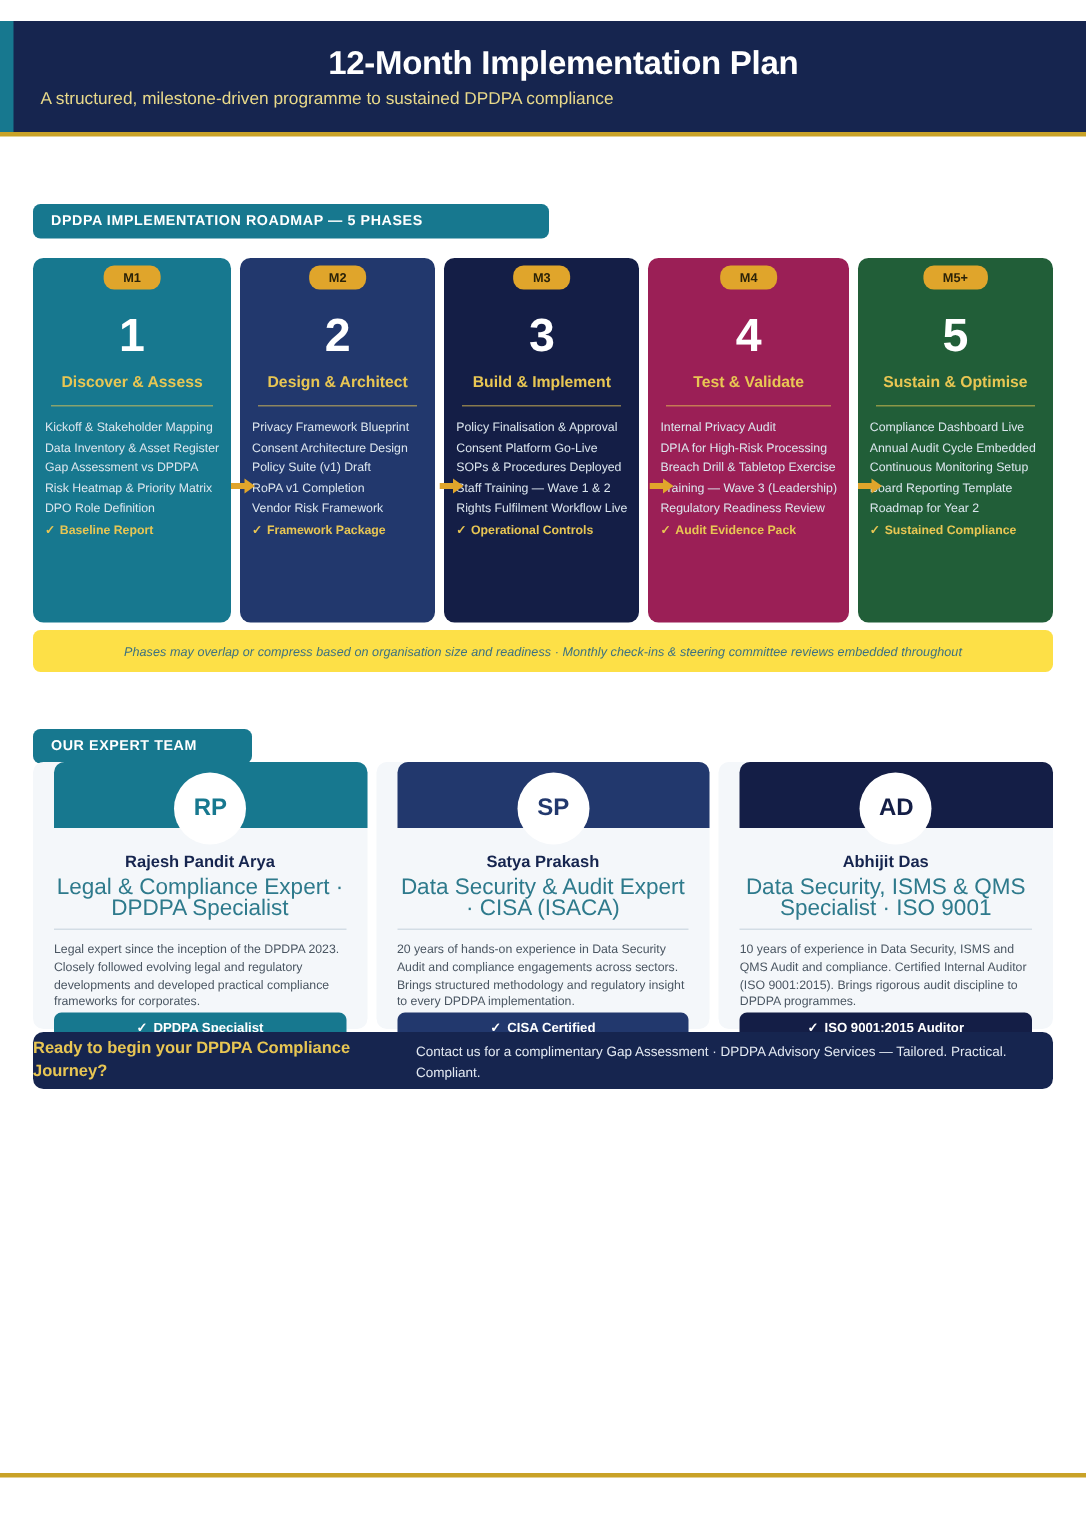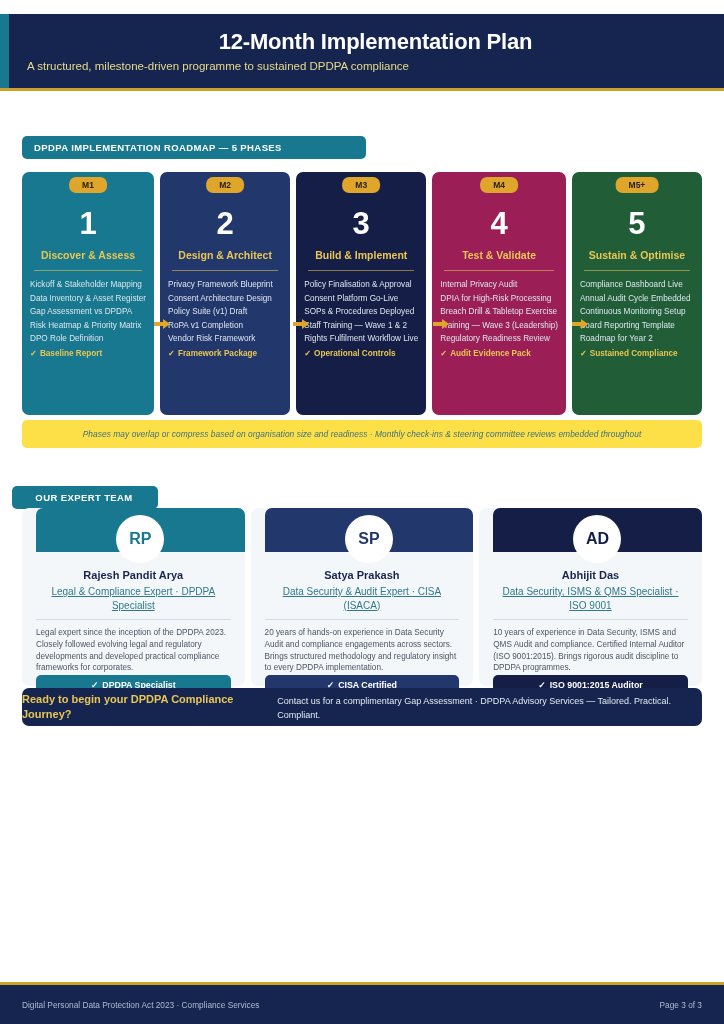--- a/index.html
+++ b/index.html
@@ -41,21 +41,21 @@
   
   .section-label {
     position: absolute;
     background: #17788F; color: #ffffff;
     font-size: 9.5px; font-weight: bold; letter-spacing: 0.4px;
     padding: 6px 14px 6px 12px;
     border-radius: 5px;
     white-space: nowrap;
   }
   #roadmap-label { left: 22px; top: 136px; width: 344px; }
-  #team-label { left: 12px; top: 486px; width: 146px; text-align: center; }
+  #team-label { left: 22px; top: 486px; width: 146px; }
 
   
   .roadmap-area {
     position: absolute; left: 22px; top: 172px; width: 680px; height: 284px;
   }
   .phase-row {
     position: absolute; left: 0; top: 0; width: 680px; height: 243px;
     display: flex; gap: 6px;
   }
   .phase-card {
@@ -132,21 +132,21 @@
     width: 48px; height: 48px; border-radius: 50%;
     background: #ffffff;
     display: flex; align-items: center; justify-content: center;
     font-size: 16px; font-weight: bold;
   }
   .expert-body { padding: 15px 14px 0 14px; text-align: center; }
   .expert-name {
     font-size: 11px; font-weight: bold; color: #16254F; line-height: 16px;
   }
   .expert-role {
-    font-size: 10px; color: #2E7A8C; line-height: 13.5px; margin-top: 2px; text-decoration: underline;
+    font-size: 15px; color: #2E7A8C; line-height: 13.5px; margin-top: 2px;
   }
   .expert-rule {
     height: 1px; background: #D3DDE5; margin: 7px 0 7px 0;
   }
   .expert-bio {
     font-size: 8.2px; color: #4A5662; line-height: 11.8px; text-align: left;
   }
   .expert-chip {
     position: absolute; left: 14px; bottom: -10px; width: 194.6px;
     border-radius: 5px;
@@ -333,18 +333,14 @@
         <div class="expert-chip" style="background: rgb(20, 30, 70);"><span class="tick">✓</span><span>ISO 9001:2015 Auditor</span></div>
       </div>
     </div>
 
   <div class="cta">
     <div class="cta-head">Ready to begin your DPDPA Compliance Journey?</div>
     <div class="cta-sub">Contact us for a complimentary Gap Assessment  ·  DPDPA Advisory Services — Tailored. Practical. Compliant.</div>
   </div>
 
   <div class="footer-gold"></div>
-  <div class="footer">
-    <div class="footer-left">Digital Personal Data Protection Act 2023  ·  Compliance Services</div>
-    <div class="footer-right">Page 3 of 3</div>
-  </div>
 
 </div>
 
 </body></html>

